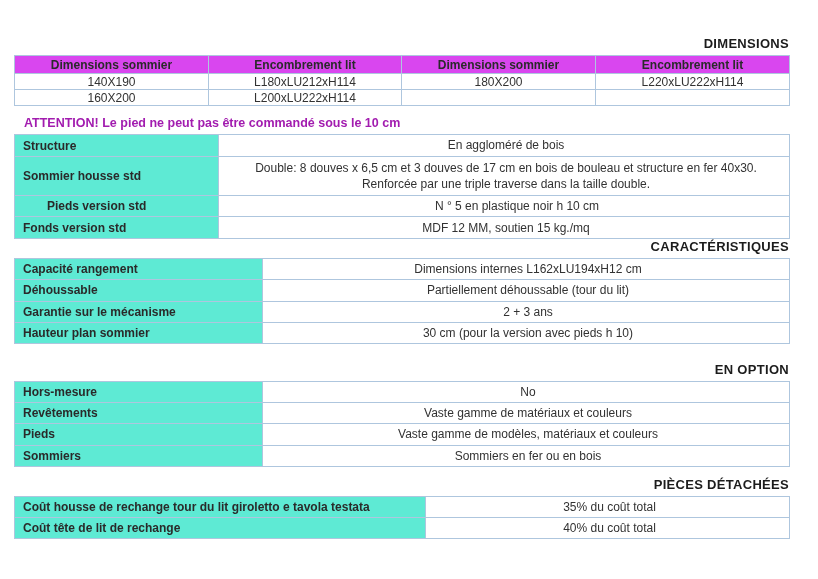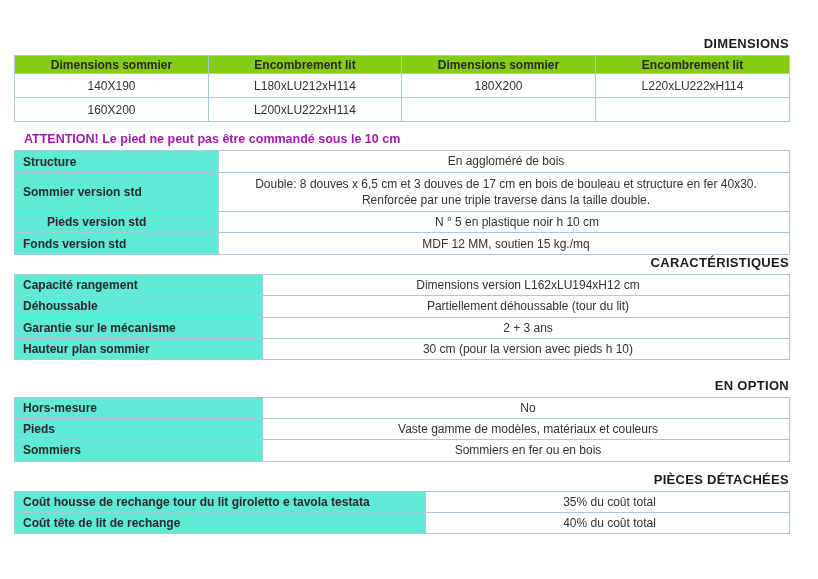--- a/index.html
+++ b/index.html
@@ -37,29 +37,29 @@
     border: 1px solid #aec6de;
     font-size: 12px;
     color: #323232;
     vertical-align: middle;
     overflow: hidden;
     box-sizing: border-box;
   }
 
   
   .tbl-dims th {
-    background: #84cc16;
+    background: #d946ef;
     font-weight: bold;
     color: #2a2a2a;
     height: 18px;
     text-align: center;
     padding: 0 2px;
   }
   .tbl-dims td {
-    height: 24px;
+    height: 16px;
     text-align: center;
     padding: 0 18px;
     background: #ffffff;
   }
 
   
   .attention {
     margin: 10px 0 4px 24px;
     font-size: 12.5px;
     font-weight: bold;
@@ -131,21 +131,21 @@
     <colgroup>
         <col style="width:204px">
         <col style="width:571px">
       </colgroup>
     <tbody>
         <tr>
       <td class="label">Structure</td>
       <td class="value">En aggloméré de bois</td>
     </tr>
     <tr>
-      <td class="label">Sommier version std</td>
+      <td class="label">Sommier housse std</td>
       <td class="value">Double: 8 douves x 6,5 cm et 3 douves de 17 cm en bois de bouleau et structure en fer 40x30. Renforcée par une triple traverse dans la taille double.</td>
     </tr>
     <tr>
       <td class="label">Pieds version std</td>
       <td class="value">N ° 5 en plastique noir h 10 cm</td>
     </tr>
     <tr>
       <td class="label">Fonds version std</td>
       <td class="value">MDF 12 MM, soutien 15 kg./mq</td>
     </tr>
@@ -155,21 +155,21 @@
   <div class="section-title mt-carac">CARACTÉRISTIQUES</div>
 
   <table class="kv">
     <colgroup>
         <col style="width:248px">
         <col style="width:527px">
       </colgroup>
     <tbody>
         <tr>
       <td class="label">Capacité rangement</td>
-      <td class="value">Dimensions version L162xLU194xH12 cm</td>
+      <td class="value">Dimensions internes L162xLU194xH12 cm</td>
     </tr>
     <tr>
       <td class="label">Déhoussable</td>
       <td class="value">Partiellement déhoussable (tour du lit)</td>
     </tr>
     <tr>
       <td class="label">Garantie sur le mécanisme</td>
       <td class="value">2 + 3 ans</td>
     </tr>
     <tr>
@@ -185,20 +185,24 @@
     <colgroup>
         <col style="width:248px">
         <col style="width:527px">
       </colgroup>
     <tbody>
         <tr>
       <td class="label">Hors-mesure</td>
       <td class="value">No</td>
     </tr>
     <tr>
+      <td class="label">Revêtements</td>
+      <td class="value">Vaste gamme de matériaux et couleurs</td>
+    </tr>
+    <tr>
       <td class="label">Pieds</td>
       <td class="value">Vaste gamme de modèles, matériaux et couleurs</td>
     </tr>
     <tr>
       <td class="label">Sommiers</td>
       <td class="value">Sommiers en fer ou en bois</td>
     </tr>
   </tbody>
     </table>
 

